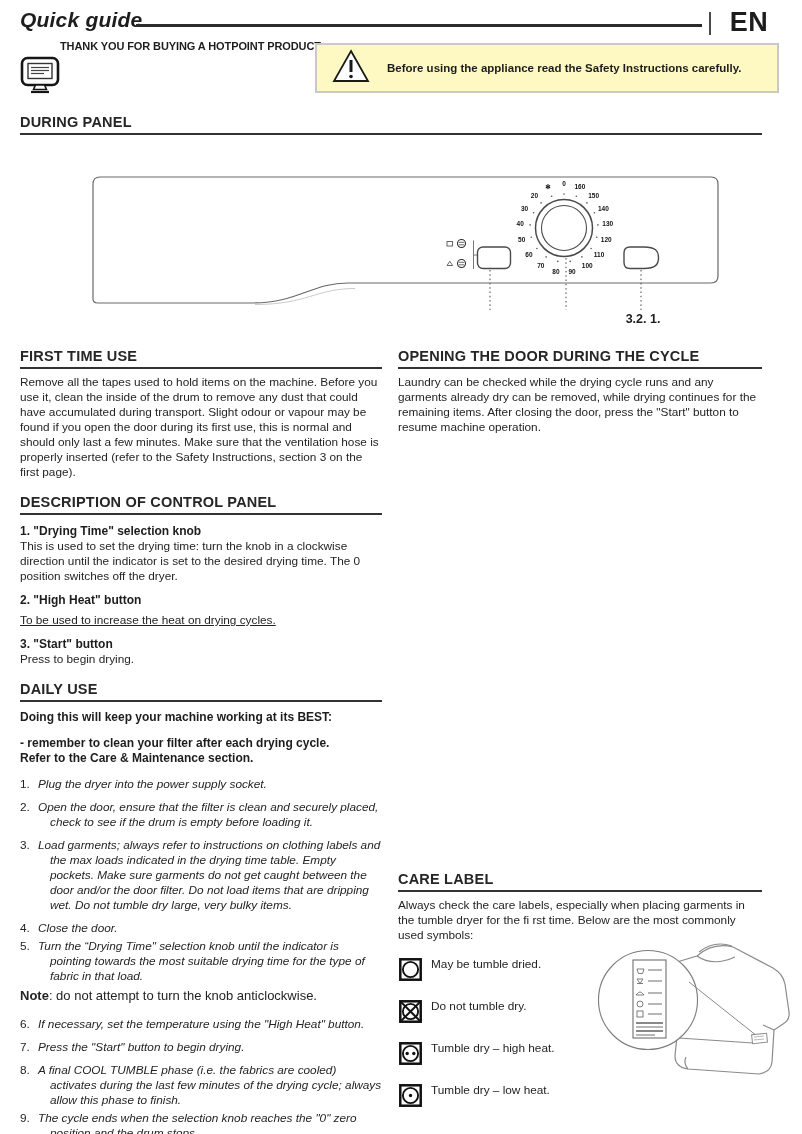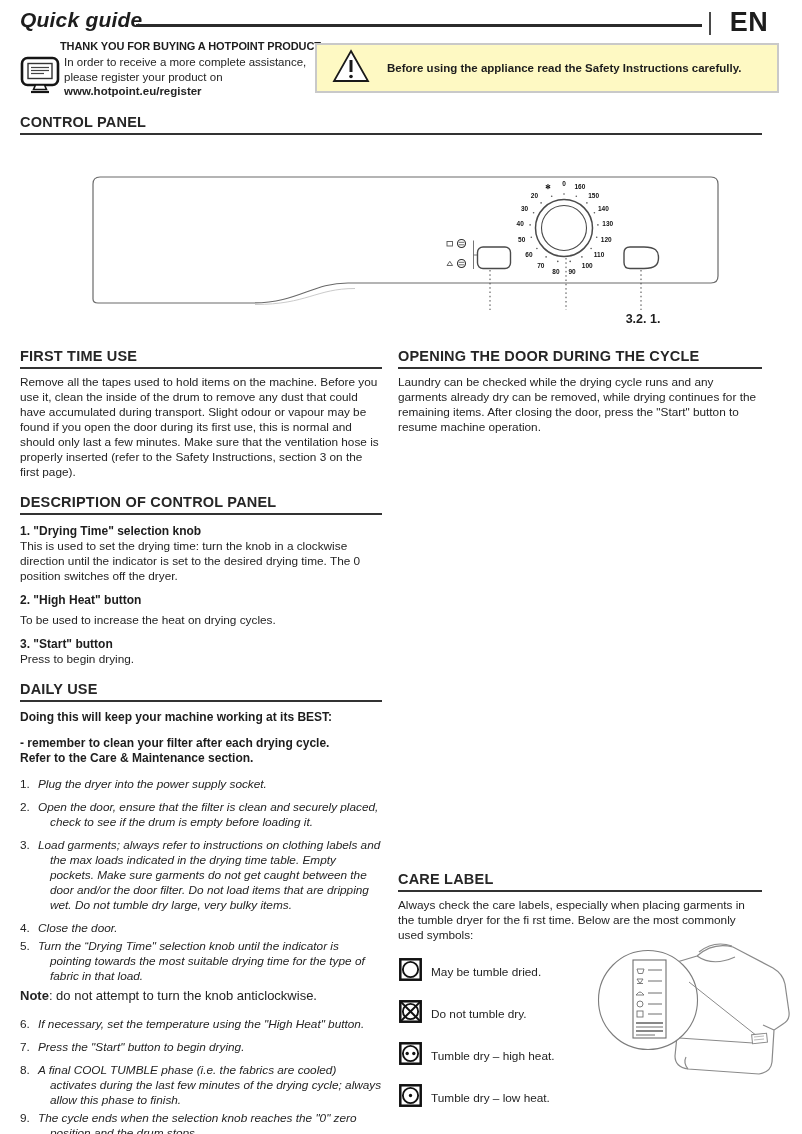--- a/index.html
+++ b/index.html
@@ -40,21 +40,21 @@
   .intro1{margin:8px 0 10px 0;}
   .steps{margin-top:10px;}
   .step{display:flex;margin-bottom:8px;font-size:11.8px;line-height:15px;}
   .step .num{flex:0 0 auto;min-width:18px;}
   .step .txt{display:block;padding-left:12px;text-indent:-12px;font-style:italic;}
   .step.tight{margin-bottom:3.5px;}
   .note-line{font-size:13px;line-height:15px;margin:2px 0 14px 0;}
   .note-line b{font-weight:bold;}
   .care-section{margin-top:436px;}
   .care-rows{margin-top:14px;}
-  .care-row{display:flex;align-items:center;margin-bottom:13px;}
+  .care-row{display:flex;align-items:flex-start;margin-bottom:13px;}
   .care-row .cicon{flex:0 0 auto;margin-right:8px;}
   .care-row .clabel{font-size:11.8px;color:#242424;}
   .tshirt{position:absolute;left:593px;top:916px;}
 </style>
 </head>
 <body>
 
 <div class="page">
 
   <div class="title">Quick guide</div>
@@ -68,38 +68,33 @@
     <svg width="40" height="38" viewBox="0 0 40 38">
       <rect x="2" y="2" width="36" height="27" rx="5.5" fill="#fff" stroke="#151515" stroke-width="2.6"></rect>
       <rect x="8" y="7.5" width="24" height="15" fill="none" stroke="#333" stroke-width="1.4"></rect>
       <line x1="11" y1="11.5" x2="29" y2="11.5" stroke="#444" stroke-width="1.2"></line>
       <line x1="11" y1="14.5" x2="29" y2="14.5" stroke="#444" stroke-width="1.2"></line>
       <line x1="11" y1="17.5" x2="24" y2="17.5" stroke="#444" stroke-width="1.2"></line>
       <path d="M15.5 29 L24.5 29 L26.5 33.5 L13.5 33.5 Z" fill="#fff" stroke="#151515" stroke-width="1.6"></path>
       <line x1="11" y1="36" x2="29" y2="36" stroke="#151515" stroke-width="2.2"></line>
     </svg>
   </div>
-  <div class="reg-text">
-    <div>In order to receive a more complete assistance,</div>
-    <div>please register your product on</div>
-    <div class="url">www.hotpoint.eu/register</div>
-  </div>
 
   <div class="warnbox">
     <span class="tri">
       <svg width="40" height="36" viewBox="0 0 40 36">
         <path d="M20 3 L37 33 L3 33 Z" fill="#fff" stroke="#1a1a1a" stroke-width="1.8"></path>
         <line x1="20" y1="12" x2="20" y2="24" stroke="#1a1a1a" stroke-width="3"></line>
         <circle cx="20" cy="28.5" r="1.8" fill="#1a1a1a"></circle>
       </svg>
     </span>
     <span class="wtxt">Before using the appliance read the Safety Instructions carefully.</span>
   </div>
 
-  <div class="sec-h cp-head">CONTROL PANEL</div>
+  <div class="sec-h cp-head">DURING PANEL</div>
 
   <div class="panel-fig">
     <svg width="640" height="150" viewBox="0 0 640 150">
 
       <path d="M 8 131 L 8 16 Q 8 9 15 9 L 626 9 Q 633 9 633 16 L 633 108 Q 633 115 626 115
                L 263 115 C 226 115 214 135 166 135 L 13 135 Q 8 135 8 131 Z" fill="#fff" stroke="#6a6a6a" stroke-width="1.2"></path>
       <path d="M 170 136.5 C 222 136.5 231 120.5 270 120.5" fill="none" stroke="#c4c4c4" stroke-width="0.9"></path>
 
       <circle cx="479" cy="60" r="28.5" fill="#fff" stroke="#4a4a4a" stroke-width="1.5"></circle>
       <circle cx="479" cy="60" r="22.5" fill="none" stroke="#4a4a4a" stroke-width="1.1"></circle>
@@ -171,21 +166,21 @@
     </div>
 
     <div class="section">
       <div class="sec-h">DESCRIPTION OF CONTROL PANEL</div>
       <div class="desc-item">
         <div class="desc-title">1. "Drying Time" selection knob</div>
         <div class="desc-body">This is used to set the drying time: turn the knob in a clockwise direction until the indicator is set to the desired drying time. The 0 position switches off the dryer.</div>
       </div>
       <div class="desc-item">
         <div class="desc-title">2. "High Heat" button</div>
-        <div class="desc-body" style="margin-top:6px;">To be used to increase the heat on drying cycles.</div>
+        <div class="desc-body" style="margin-top:6px;text-decoration:underline;">To be used to increase the heat on drying cycles.</div>
       </div>
       <div class="desc-item">
         <div class="desc-title">3. "Start" button</div>
         <div class="desc-body">Press to begin drying.</div>
       </div>
     </div>
 
     <div class="section">
       <div class="sec-h">DAILY USE</div>
       <div class="bold-line intro1">Doing this will keep your machine working at its BEST:</div>

